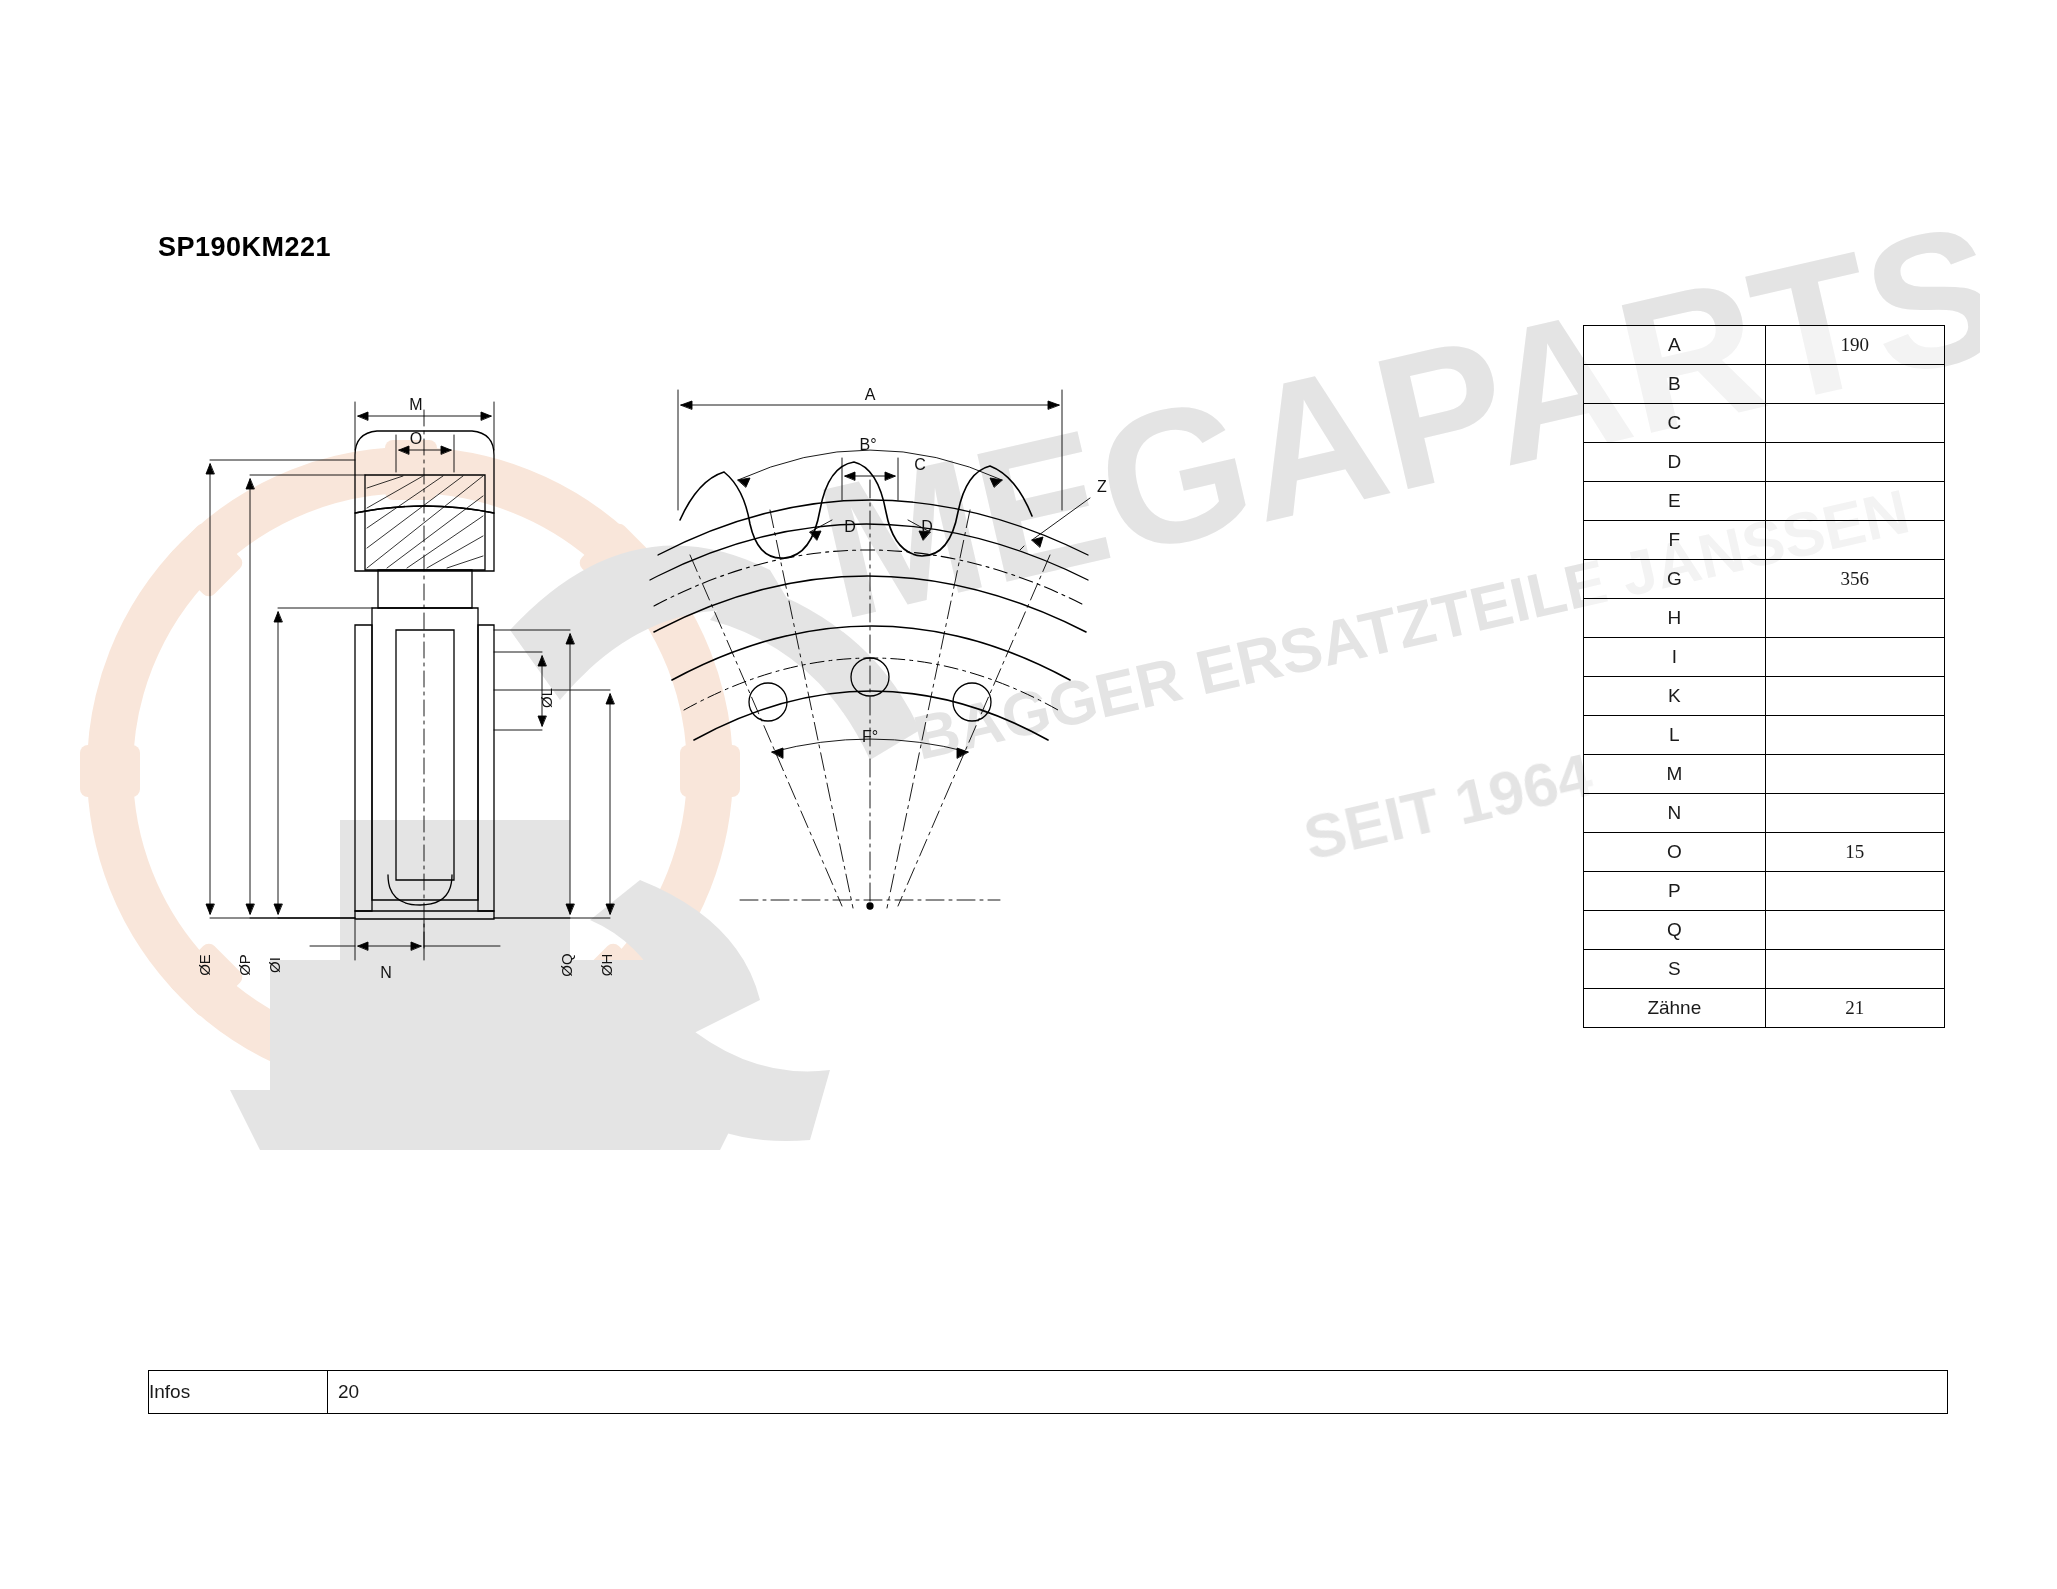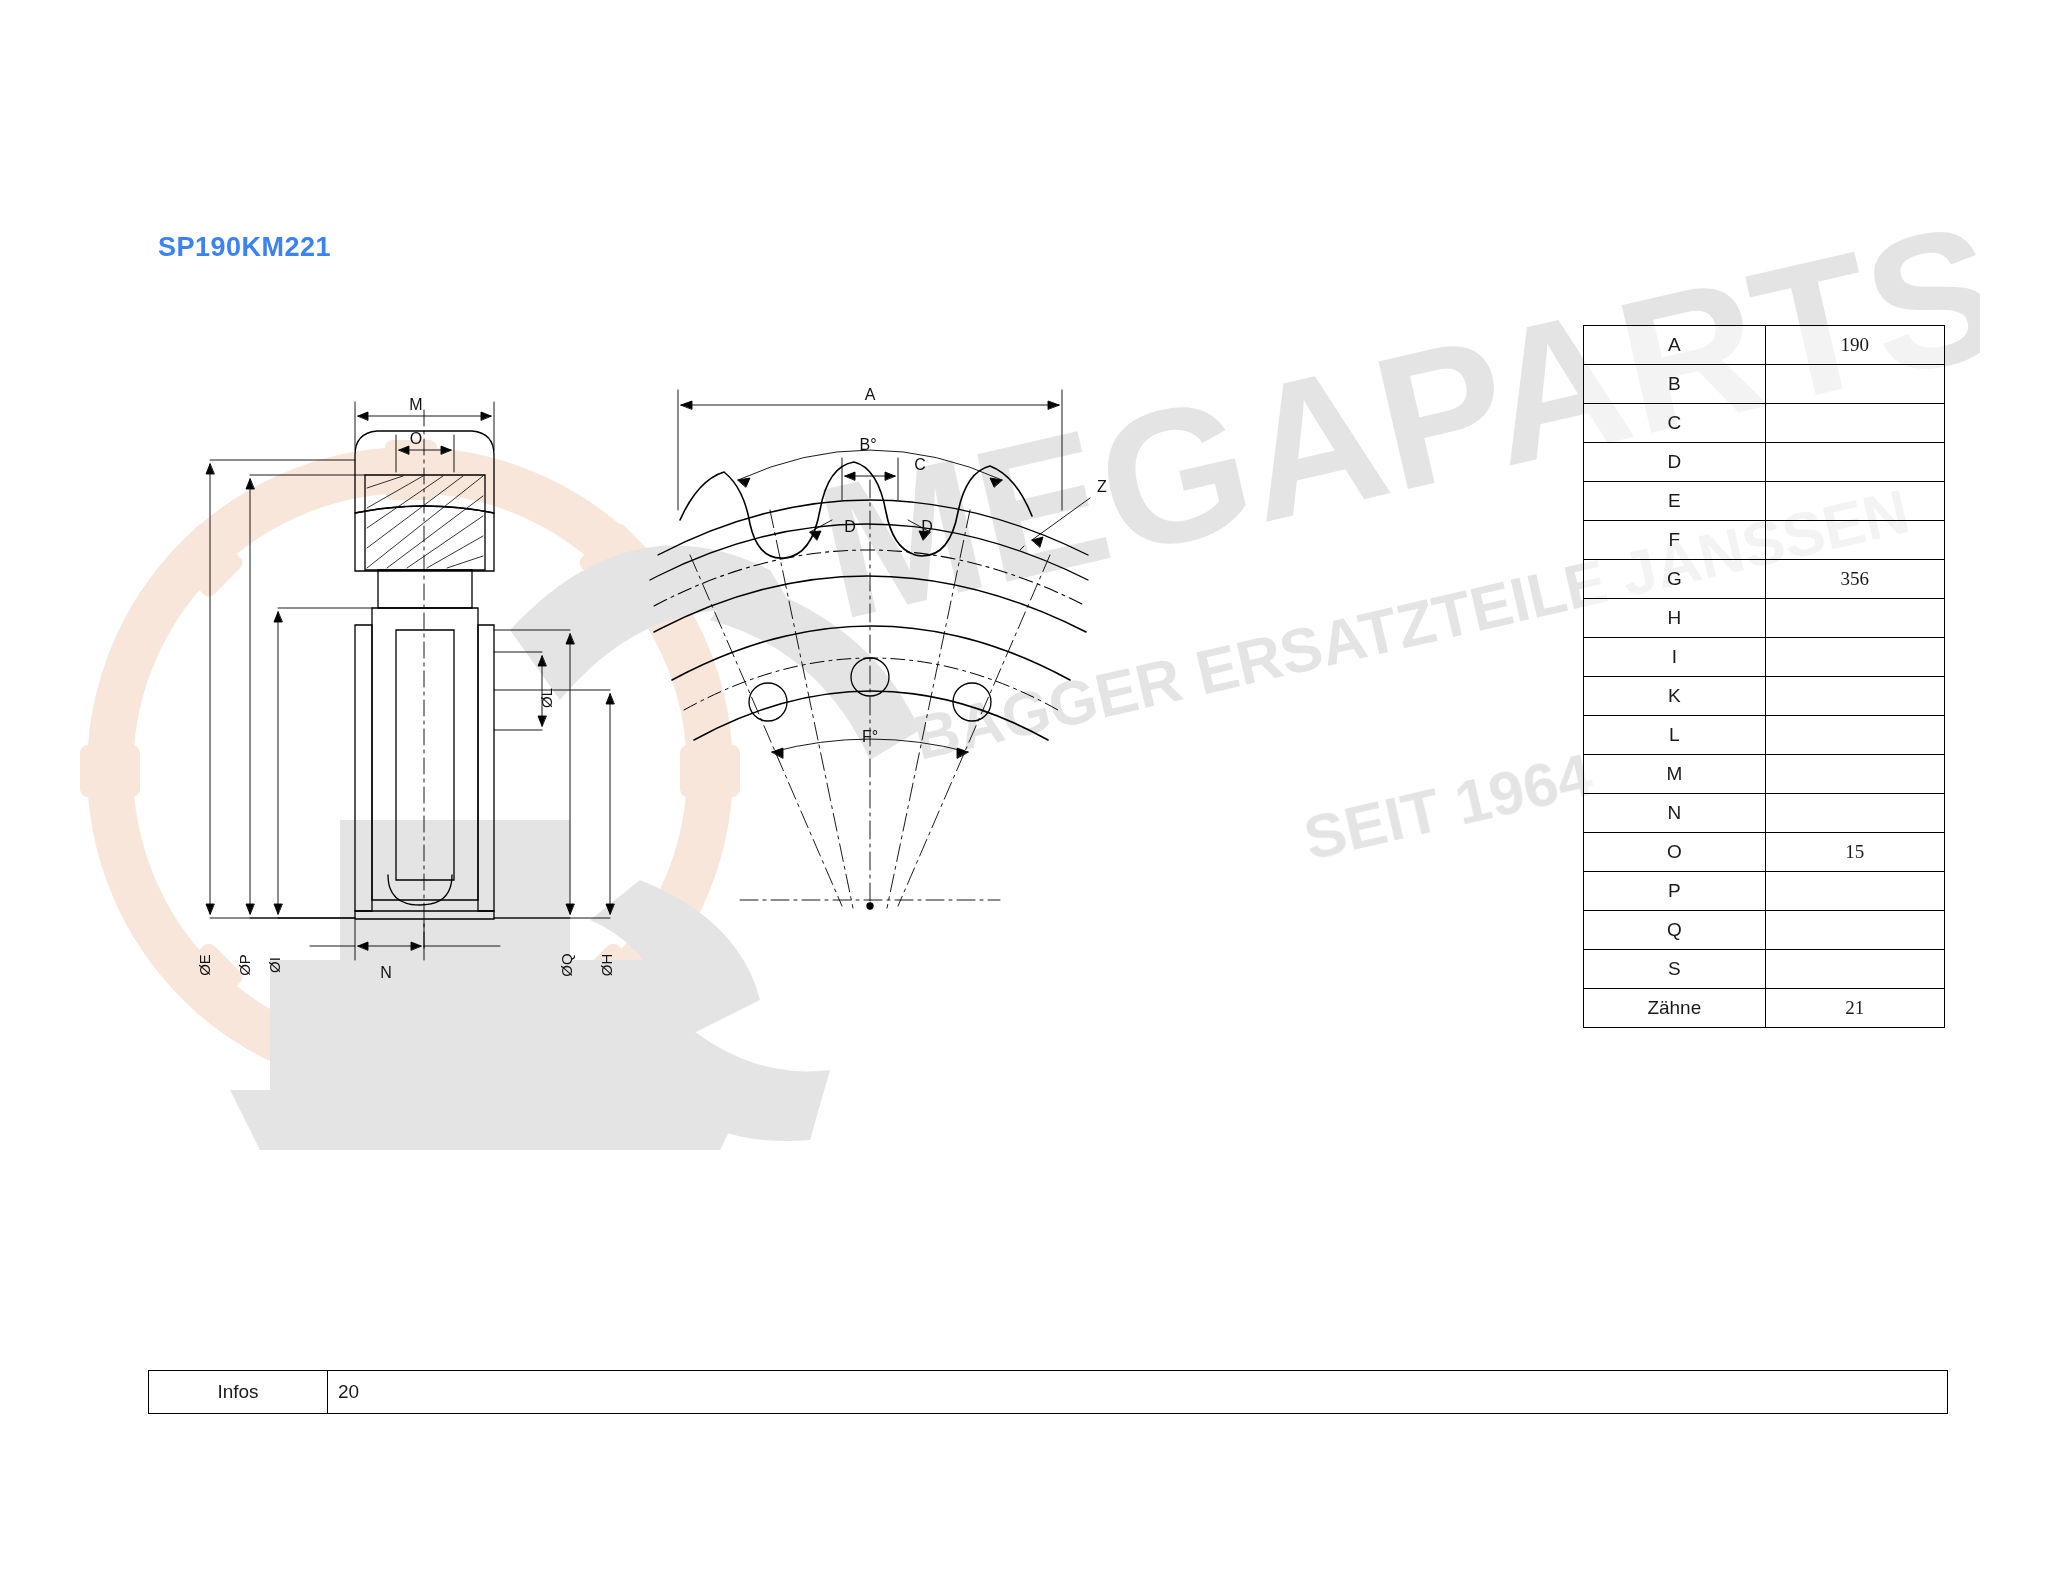--- a/index.html
+++ b/index.html
@@ -17,21 +17,21 @@
   }
 
   
   #page-title {
     position: absolute;
     left: 158px;
     top: 232px;
     font-size: 27px;
     font-weight: bold;
     letter-spacing: 0.5px;
-    color: #3b82f6;
+    color: #000000;
   }
 
   
   #watermark {
     position: absolute;
     left: 80px;
     top: 200px;
     width: 1900px;
     height: 1080px;
     pointer-events: none;
@@ -83,21 +83,21 @@
     z-index: 3;
   }
   #infos-table td {
     border: 1px solid #000000;
     height: 42px;
     font-size: 19px;
     padding: 0 10px;
   }
   #infos-table td.label {
     width: 178px;
-    text-align: center;
+    text-align: left;
     padding: 0;
   }
   #infos-table td.value {
     text-align: left;
   }
 
   .wm-text {
     font-family: "Liberation Sans", sans-serif;
     font-weight: bold;
     fill: #c9c9c9;

